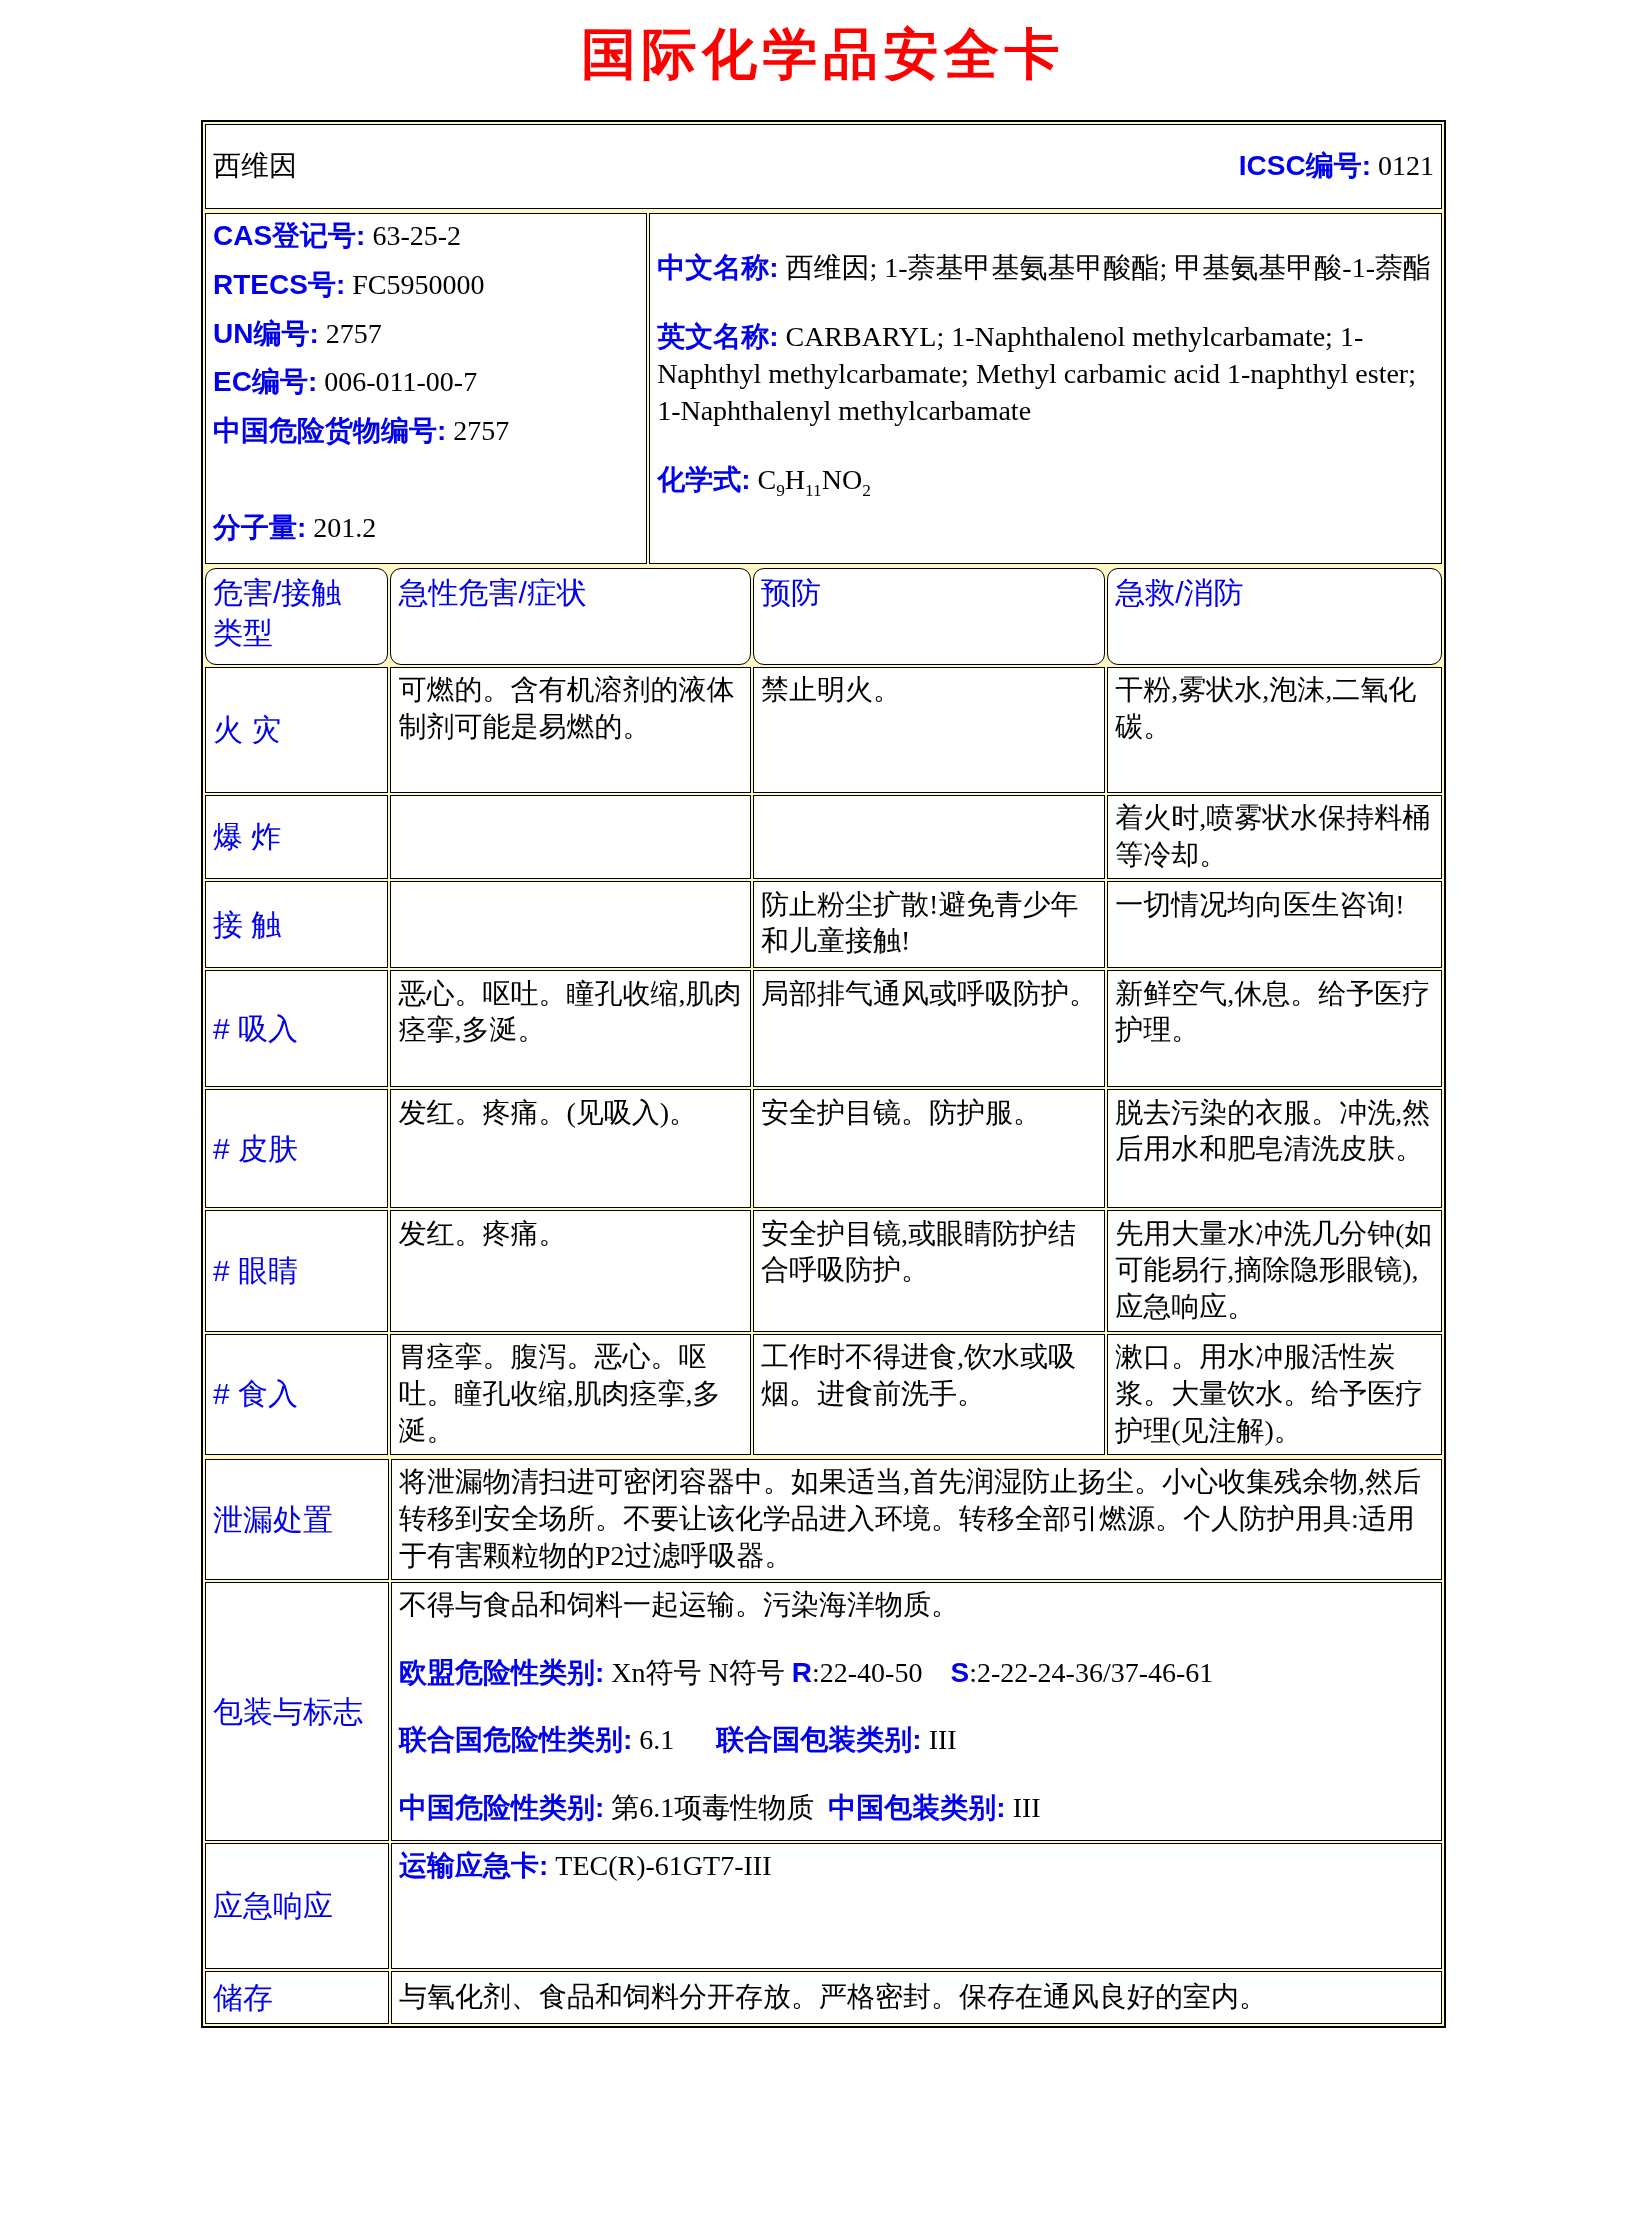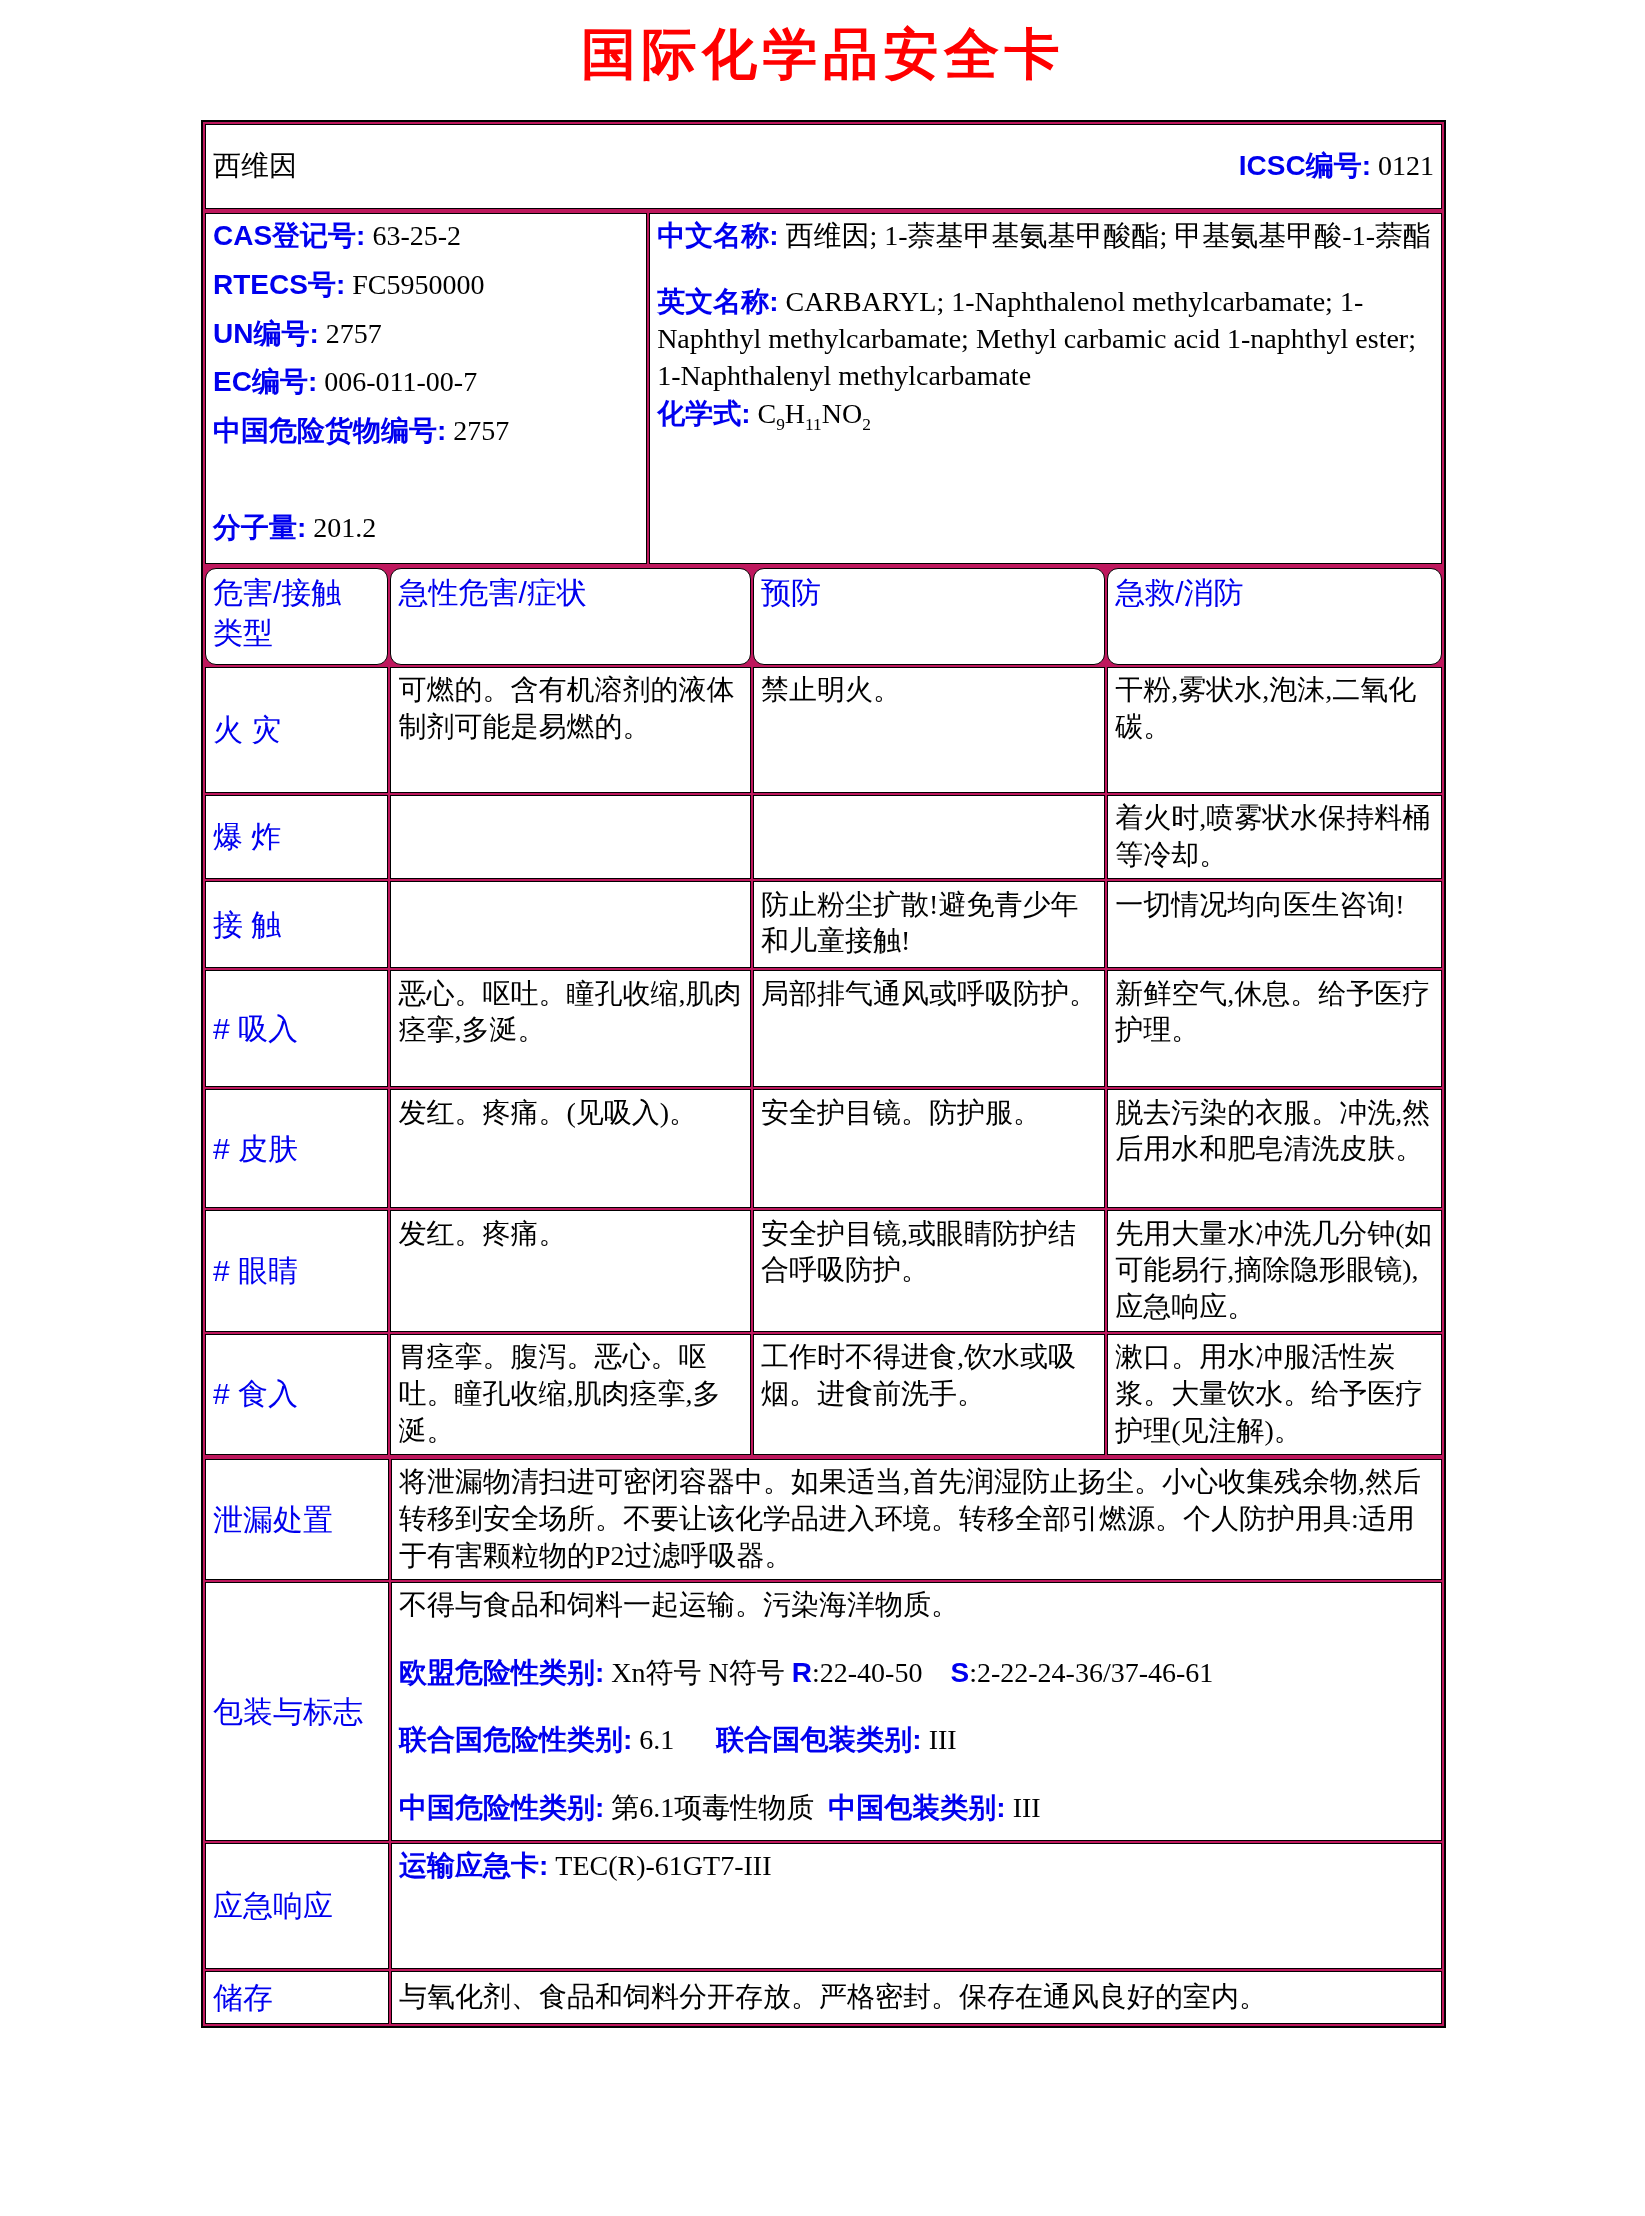--- a/index.html
+++ b/index.html
@@ -20,21 +20,21 @@
     font-weight: bold;
     font-size: 55px;
     letter-spacing: 5.5px;
     padding-top: 19.4px;
     margin-bottom: 28px;
   }
   .card {
     width: 1245px;
     margin-left: 201px;
     border: 2.8px solid #000000;
-    background: #be185d;
+    background: #fef9c3;
   }
   table.t {
     width: 100%;
     table-layout: fixed;
     border-collapse: separate;
     border-spacing: 2.1px;
   }
   table.t td, table.t th {
     border: 1.4px solid #000000;
     vertical-align: top;
@@ -54,21 +54,21 @@
 
   
   .t1 tr { height: 85px; }
   .name-row-cell { vertical-align: middle !important; }
   .name-flex { display: flex; justify-content: space-between; align-items: center; }
 
   
   .t2 tr { height: 279px; }
   .id-line { margin-bottom: 11.8px; white-space: nowrap; }
   .id-line.big-gap { margin-top: 60px; }
-  .names-cell p { margin-bottom: 0; }
+  .names-cell p { margin-bottom: 0; margin-top: 32px; }
   .zh-name-p { margin-bottom: 29px !important; }
   .en-name-p { margin-bottom: 1.4px !important; }
 
   
   .t3 th {
     vertical-align: middle;
     text-align: center;
     color: #0000ee;
     font-family: "Liberation Sans", "DejaVu Sans", sans-serif;
     font-weight: bold;

